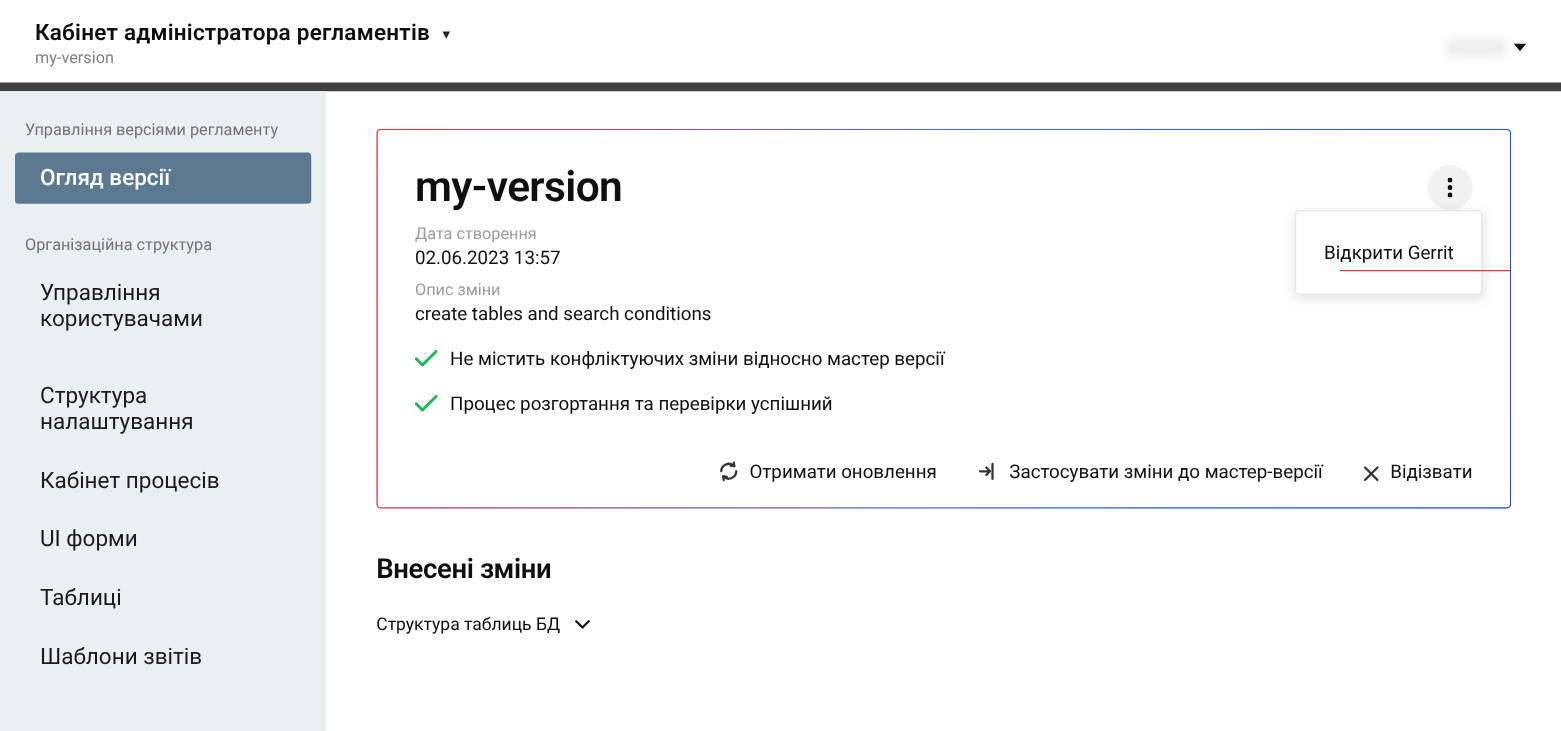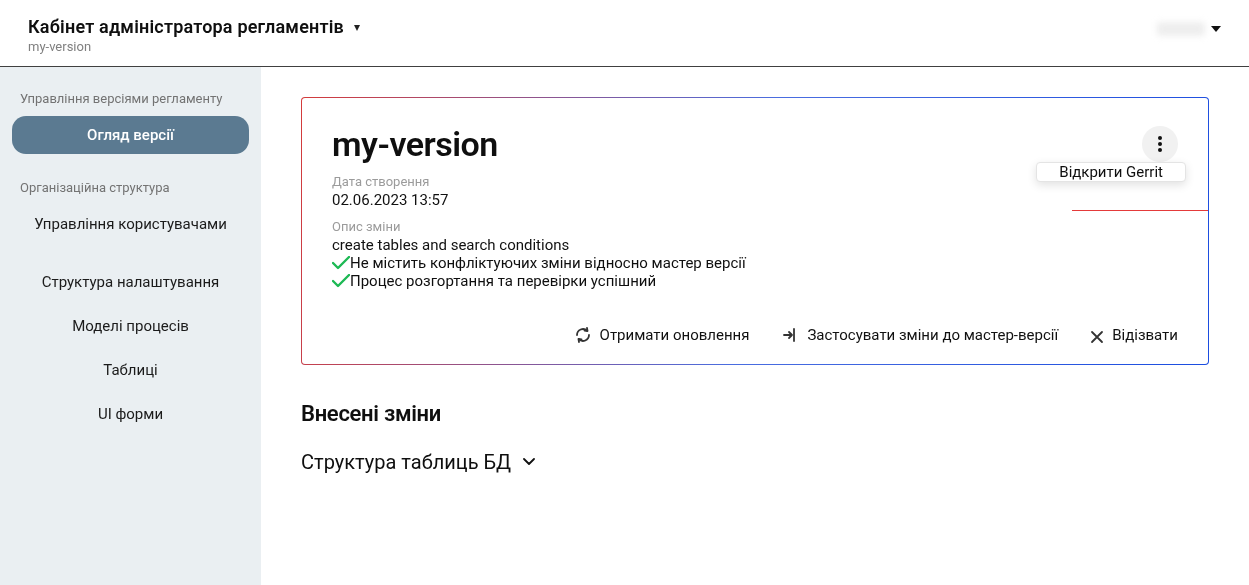--- a/index.html
+++ b/index.html
@@ -1,62 +1,62 @@
 <!DOCTYPE html>
 <html><head>
   <meta charset="utf-8">
   <style>
     * { box-sizing: border-box; margin: 0; padding: 0; }
     body { font-family: -apple-system, BlinkMacSystemFont, "Segoe UI", Roboto, Arial, sans-serif; color: #0f0f0f; background: #fff; width: 1249px; height: 585px; overflow: hidden; }
 
-    .header { display: flex; justify-content: space-between; align-items: flex-start; padding: 16px 28px 12px; border-bottom: 1px solid #404040; }
+    .header { display: flex; justify-content: space-between; align-items: center; padding: 16px 28px 12px; border-bottom: 7px solid #404040; }
     .header-left { display: flex; flex-direction: column; }
     .header-title-row { display: flex; align-items: center; gap: 10px; }
     .header-title { font-size: 18px; font-weight: 600; letter-spacing: 0.2px; }
     .header-subtitle { font-size: 13px; color: #808080; margin-top: 2px; }
     .header-caret { font-size: 12px; color: #222; }
     .header-right { display: flex; align-items: center; gap: 6px; margin-top: 6px; }
     .user-blur { width: 48px; height: 14px; background: #eee; filter: blur(3px); border-radius: 3px; }
     .user-caret { width: 0; height: 0; border-left: 5px solid transparent; border-right: 5px solid transparent; border-top: 6px solid #111; }
 
     .layout { display: flex; height: calc(585px - 63px); }
 
     .sidebar { width: 261px; background: #eaeff2; padding: 18px 0 0 0; }
     .sidebar-section-label { font-size: 13px; color: #737373; padding: 6px 20px 10px; }
-    .sidebar-item { font-size: 15px; color: #1b1b1b; padding: 10px 20px; margin: 0 12px 6px; border-radius: 14px; cursor: pointer; text-align: center; }
+    .sidebar-item { font-size: 18px; color: #1b1b1b; padding: 10px 20px; margin: 0 12px 6px; border-radius: 3px; cursor: pointer; }
     .sidebar-item.active { background: #5b7a91; color: #fff; font-weight: 500; }
     .sidebar-gap { height: 14px; }
 
     .main { flex: 1; padding: 30px 40px 20px; overflow-y: auto; }
 
     .card { border: 1px solid transparent; border-radius: 4px; padding: 26px 30px 20px; position: relative;
             background:
               linear-gradient(#fff,#fff) padding-box,
               linear-gradient(100deg, #d43b3b 0%, #4a6de0 50%, #1b4de0 100%) border-box;
     }
     .card-title-row { display: flex; justify-content: space-between; align-items: center; }
     .card-title { font-size: 34px; font-weight: 600; letter-spacing: -0.5px; }
     .more-btn { width: 36px; height: 36px; border-radius: 50%; display: flex; align-items: center; justify-content: center; cursor: pointer; background: #f1f1f1; font-size: 18px; font-weight: bold; }
 
-    .popover { position: absolute; top: 64px; right: 22px; background: #fff; border: 1px solid #e4e4e4; box-shadow: 0 3px 10px rgba(0,0,0,0.12); border-radius: 4px; padding: 0 22px; font-size: 15px; cursor: pointer; }
+    .popover { position: absolute; top: 64px; right: 22px; background: #fff; border: 1px solid #e4e4e4; box-shadow: 0 3px 10px rgba(0,0,0,0.12); border-radius: 4px; padding: 24px 22px; font-size: 15px; cursor: pointer; }
 
     .meta-label { font-size: 13px; color: #9b9b9b; margin-top: 10px; }
     .meta-value { font-size: 15px; color: #111; margin-top: 2px; }
 
     .redline { height: 1px; background: #e43a3a; position: absolute; right: 0; top: 112px; width: 136px; }
 
-    .status-row { display: flex; align-items: center; gap: 0; margin-top: 0; font-size: 15px; }
+    .status-row { display: flex; align-items: center; gap: 10px; margin-top: 18px; font-size: 15px; }
     .check-icon { color: #1db954; font-weight: bold; }
 
     .card-actions { display: flex; justify-content: flex-end; gap: 32px; margin-top: 28px; padding-top: 8px; font-size: 15px; }
     .action-btn { display: flex; align-items: flex-end; gap: 8px; cursor: pointer; color: #111; }
     .action-icon { font-size: 16px; color: #333; display: inline-flex; }
 
     .section-title { font-size: 22px; font-weight: 600; margin-top: 36px; letter-spacing: -0.3px; }
-    .collapser { display: flex; align-items: center; gap: 8px; margin-top: 24px; font-size: 20px; cursor: pointer; }
+    .collapser { display: flex; align-items: center; gap: 8px; margin-top: 24px; font-size: 14px; cursor: pointer; }
     .collapser .caret { font-size: 12px; color: #222; margin-left: 4px; }
 
     svg { display: block; }
   </style>
 </head>
 <body>
 
 <div class="header">
   <div class="header-left">
     <div class="header-title-row">
@@ -75,23 +75,24 @@
   <div class="sidebar">
     <div class="sidebar-section-label">Управління версіями регламенту</div>
     <div class="sidebar-item active">Огляд версії</div>
 
     <div class="sidebar-gap"></div>
     <div class="sidebar-section-label">Організаційна структура</div>
     <div class="sidebar-item">Управління користувачами</div>
 
     <div class="sidebar-gap"></div>
     <div class="sidebar-item">Структура налаштування</div>
-    <div class="sidebar-item">Моделі процесів</div>
+    <div class="sidebar-item">Кабінет процесів</div>
+    <div class="sidebar-item">UI форми</div>
     <div class="sidebar-item">Таблиці</div>
-    <div class="sidebar-item">UI форми</div>
+    <div class="sidebar-item">Шаблони звітів</div>
   </div>
 
   <div class="main">
     <div class="card">
       <div class="card-title-row">
         <div class="card-title">my-version</div>
         <div class="more-btn">
           <span>
             <svg width="4" height="16" viewBox="0 0 4 16">
                 <circle cx="2" cy="2" r="2" fill="#111"></circle>

